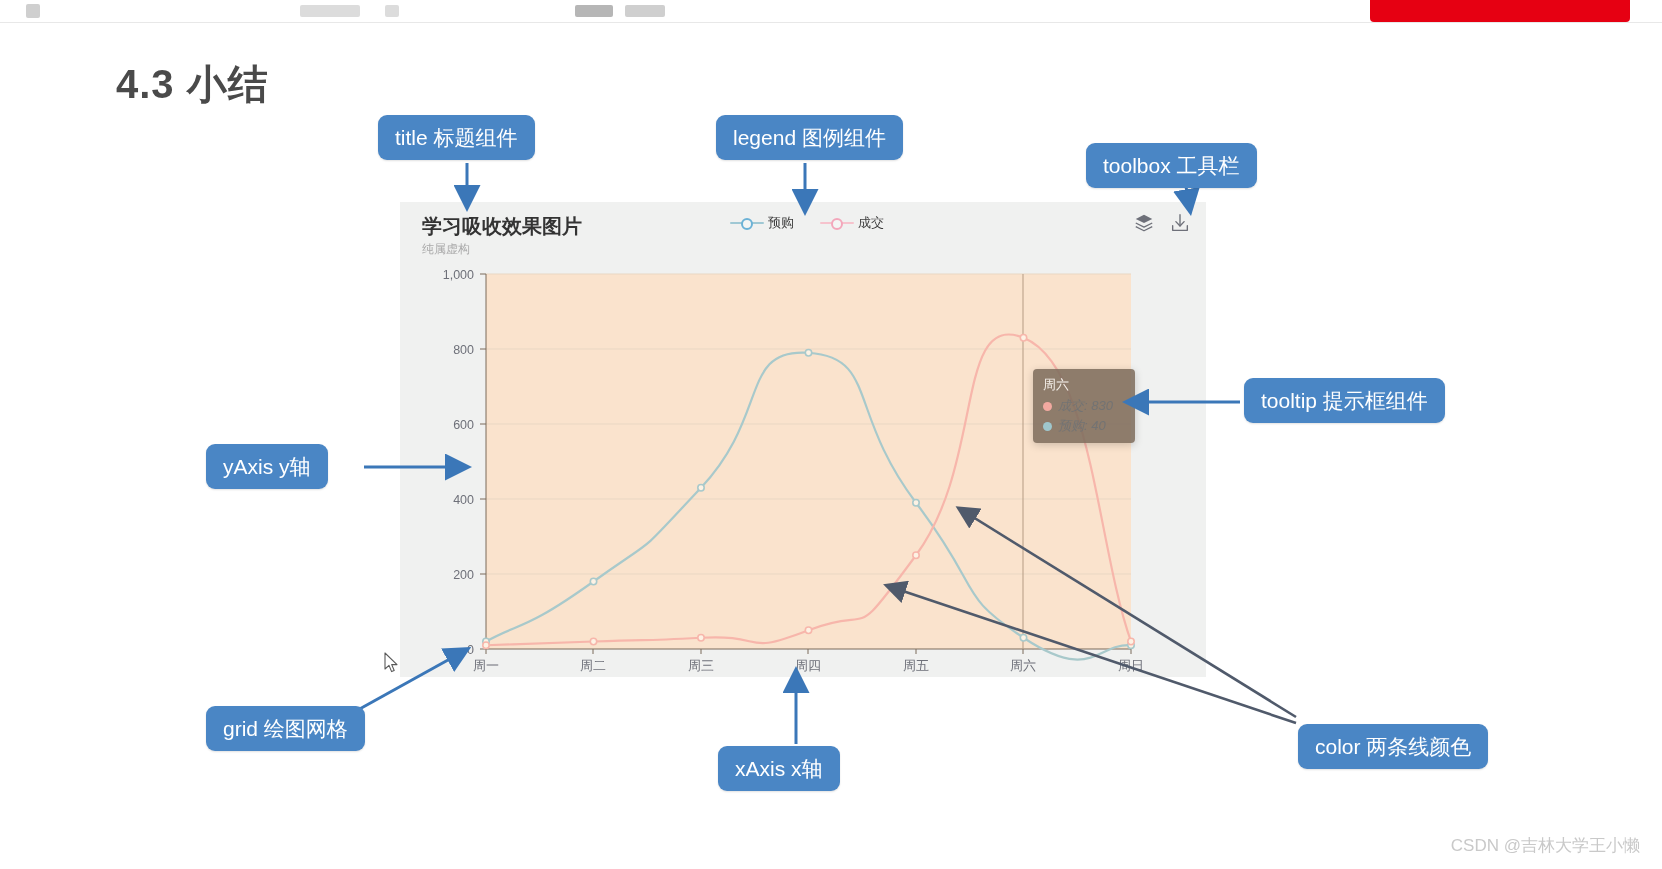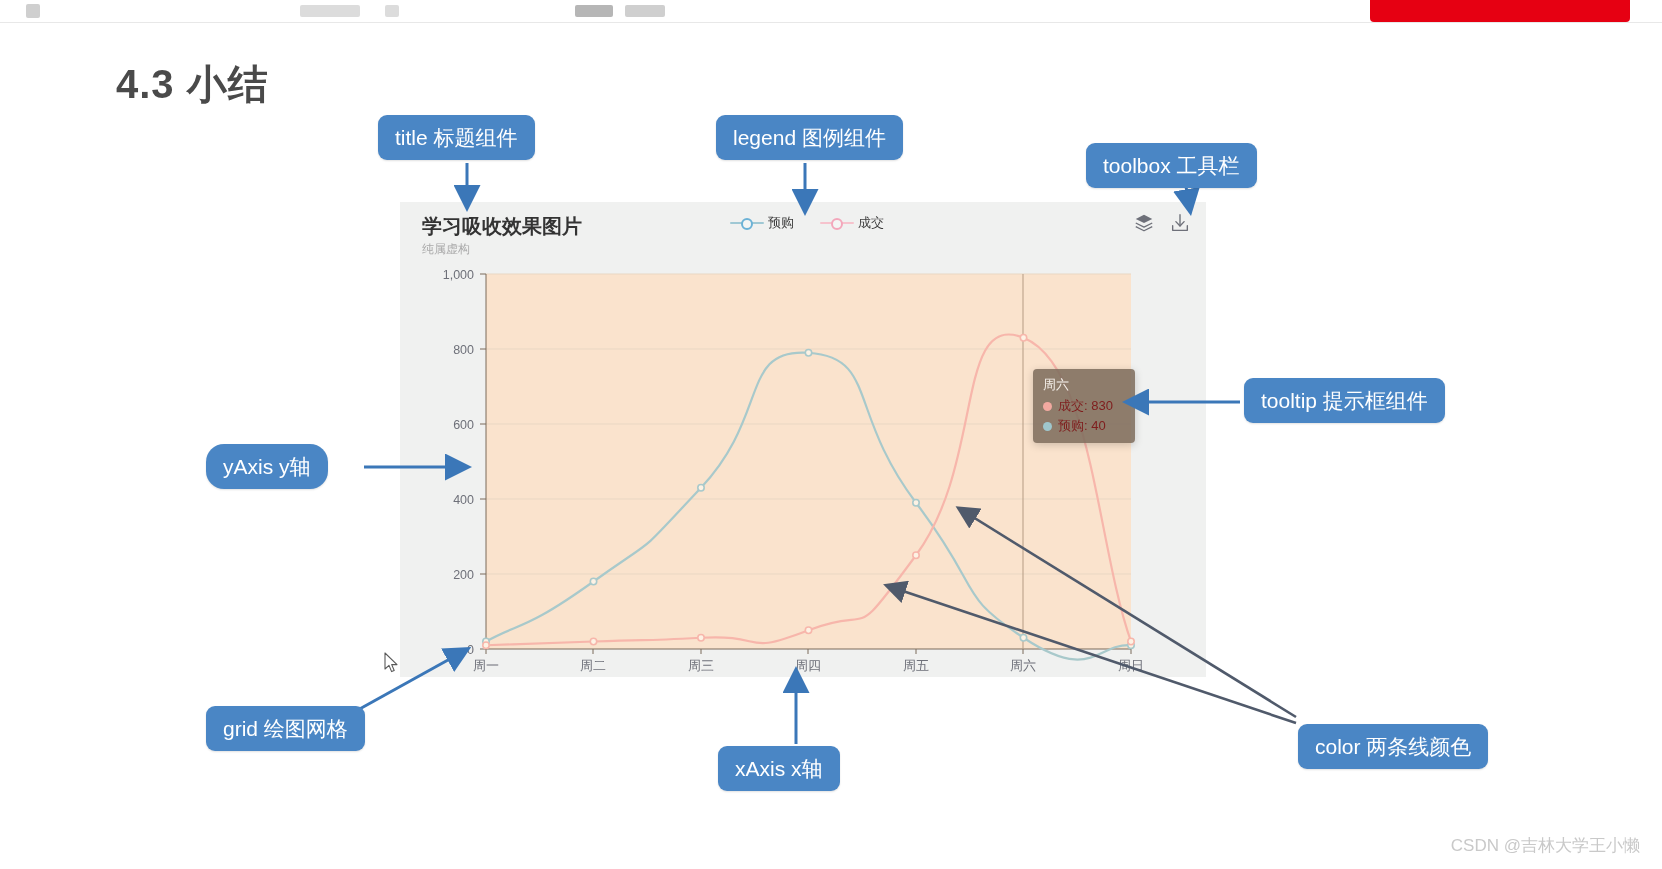--- a/index.html
+++ b/index.html
@@ -64,33 +64,33 @@
   #chart-tooltip{
     position:absolute;left:633px;top:167px;
     background:rgba(126,109,93,0.88);
     border-radius:4px;padding:7px 10px 8px 10px;
     box-shadow:0 2px 8px rgba(0,0,0,0.18);
     min-width:82px;
   }
   #tooltip-title{font-size:13px;color:#f4efe9;margin-bottom:3px;white-space:nowrap;}
   .tooltip-row{display:flex;align-items:center;gap:6px;margin-top:2px;white-space:nowrap;}
   .tooltip-dot{width:9px;height:9px;border-radius:50%;flex:none;}
-  .tooltip-text{font-size:13px;color:#7f1d1d;}
+  .tooltip-text{font-size:13px;color:#737373;font-style:italic;}
   
   .callout{
     position:absolute;background:#4a86c5;color:#ffffff;border-radius:9px;
     display:flex;align-items:center;justify-content:center;
     font-size:21px;white-space:nowrap;padding:0 17px;height:45px;
     box-shadow:0 1px 2px rgba(0,0,0,0.12);
   }
   #ann-title   {left:378px;top:115px;}
   #ann-legend  {left:716px;top:115px;}
   #ann-toolbox {left:1086px;top:115px;margin-top:28px;}
   #ann-tooltip {left:1244px;top:378px;}
-  #ann-yaxis   {left:206px;top:444px;border-radius:18px;}
+  #ann-yaxis   {left:206px;top:444px;}
   #ann-grid    {left:206px;top:706px;}
   #ann-xaxis   {left:718px;top:746px;}
   #ann-color   {left:1298px;top:724px;}
   #arrow-layer{position:absolute;left:0;top:0;width:1662px;height:869px;pointer-events:none;}
   
   #mouse-cursor{position:absolute;left:384px;top:652px;width:16px;height:22px;}
   
   #watermark{
     position:absolute;right:22px;bottom:12px;
     font-size:17px;color:#c9c9c9;white-space:nowrap;

